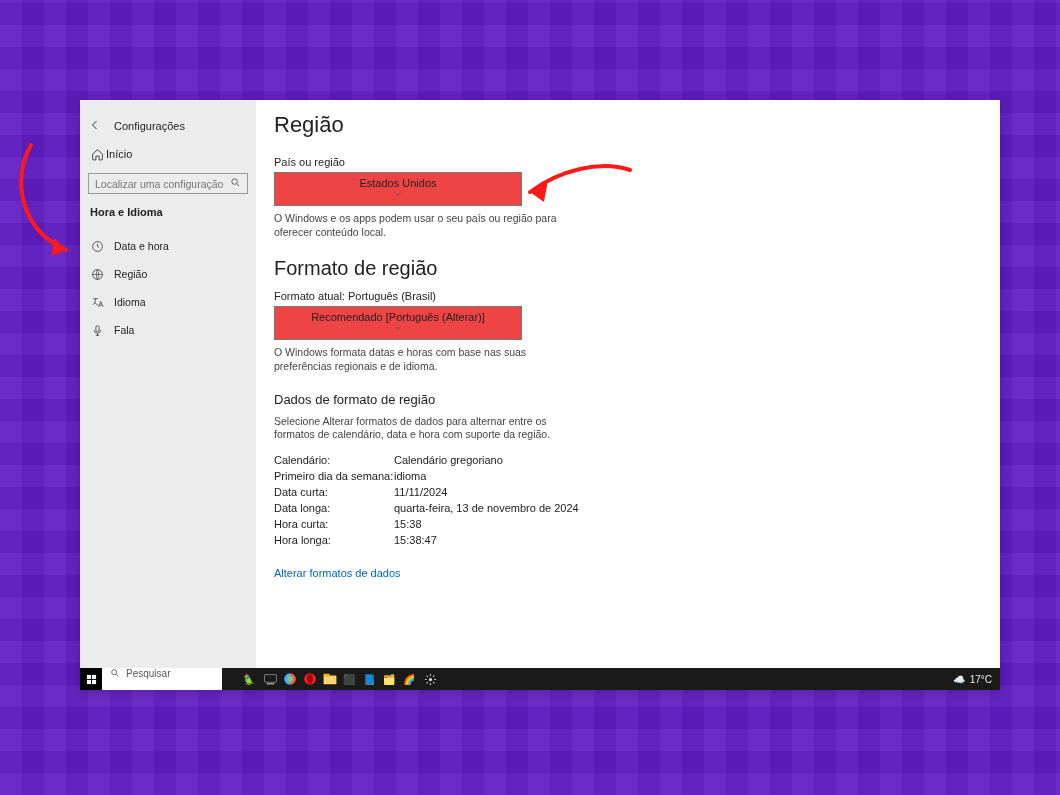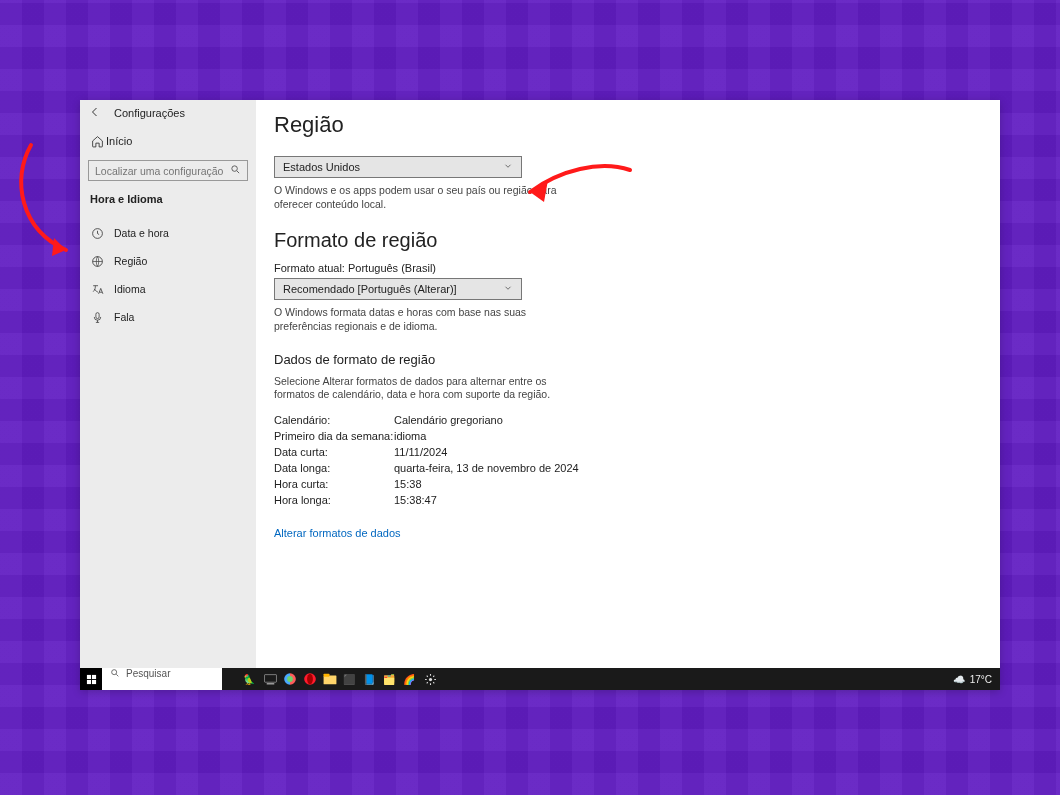--- a/index.html
+++ b/index.html
@@ -31,20 +31,21 @@
     width: 176px;
     background: #ececec;
     display: flex; flex-direction: column;
     font-size: 11px;
     color: #222;
   }
   .sb-header {
     display: flex; align-items: center;
     padding: 6px 8px 6px 8px;
     gap: 12px;
+    margin-top: 13px;
   }
   .sb-back { width: 14px; text-align: center; cursor: pointer; }
   .sb-title { font-size: 11px; }
   .sb-home {
     display: flex; align-items: center; gap: 2px;
     padding: 8px 10px; cursor: pointer;
   }
   .sb-search {
     margin: 4px 8px 10px 8px;
     border: 1px solid #999;
@@ -75,21 +76,22 @@
   }
   .main h1 { font-size: 22px; font-weight: 400; margin-bottom: 18px; }
   .label { font-size: 11px; margin-bottom: 4px; }
   .combo {
     border: 1px solid #777;
     width: 248px;
     padding: 4px 8px;
     font-size: 11px;
     display: flex; justify-content: space-between; align-items: center;
     margin-bottom: 6px;
-    background: #e5e5e5;
+    background: #ef4444;
+    flex-direction: column;
   }
   .helper { font-size: 10.5px; color: #444; max-width: 300px; margin-bottom: 18px; line-height: 1.3; }
   .main h2 { font-size: 20px; font-weight: 400; margin-bottom: 10px; }
   .main h3 { font-size: 13px; font-weight: 400; margin-bottom: 8px; }
   .kv-row { display: flex; font-size: 11px; padding: 2px 0; }
   .kv-key { width: 120px; }
   .kv-val { }
   .link { color: #0067c0; font-size: 11px; cursor: pointer; margin-top: 19px; display: inline-block; }
   
   .taskbar {
@@ -179,20 +181,21 @@
               <path d="M6 11a6 6 0 0 0 12 0M12 17v4M9 21h6" stroke="#333" stroke-width="1.4" fill="none"></path>
             </svg>
         </span>
         <span>Fala</span>
       </div>
     </div>
 
     <div class="main">
       <h1>Região</h1>
 
+      <div class="label">País ou região</div>
       <div class="combo">
         <span>Estados Unidos</span>
         <span>
           <svg width="10" height="10" viewBox="0 0 24 24">
               <path d="M6 9l6 6 6-6" stroke="#555" stroke-width="2" fill="none"></path>
             </svg>
         </span>
       </div>
       <div class="helper">O Windows e os apps podem usar o seu país ou região para oferecer conteúdo local.</div>
 

